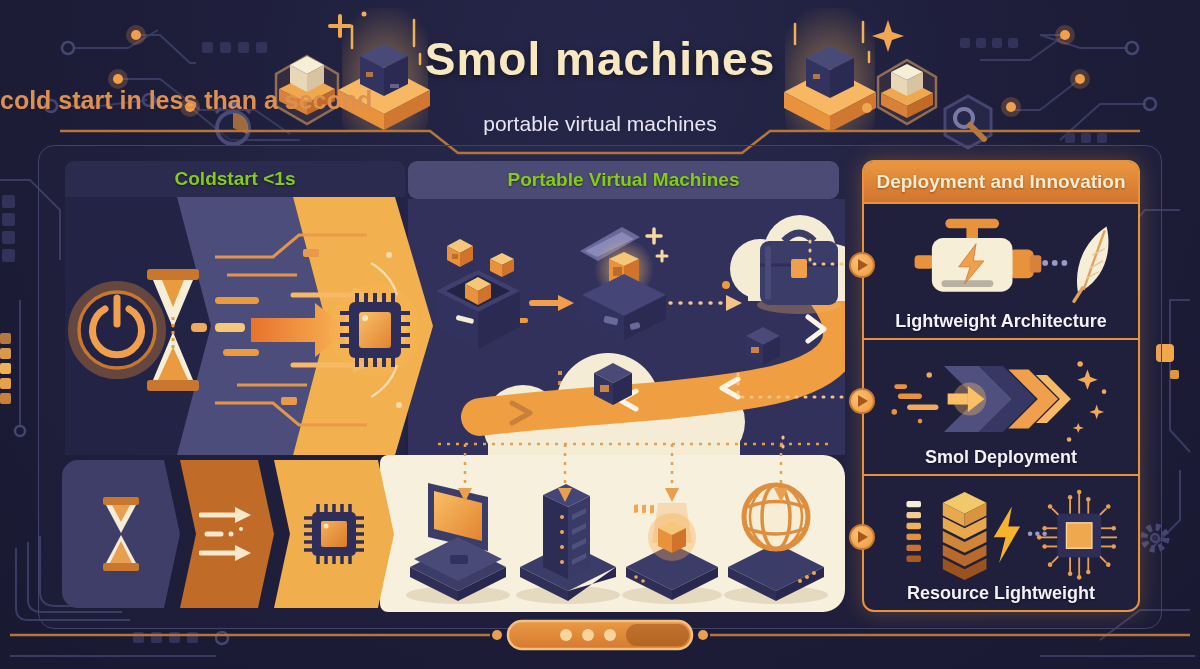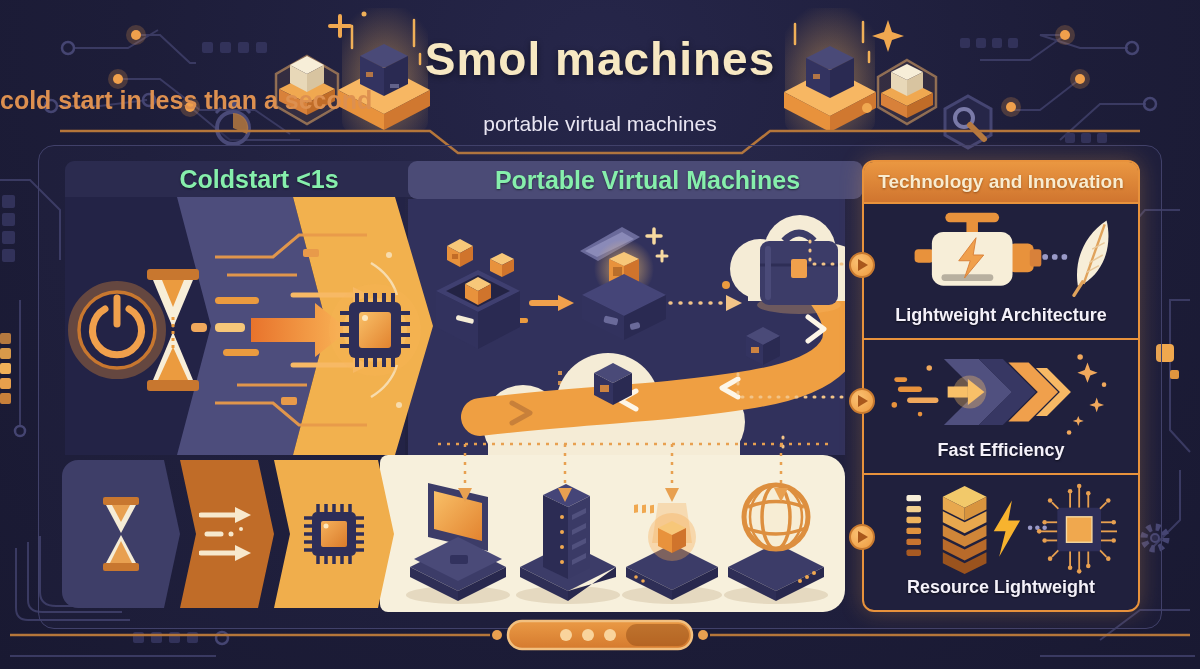--- a/index.html
+++ b/index.html
@@ -14,37 +14,37 @@
   
   .title{left:0;right:0;top:32px;text-align:center;font-size:46px;font-weight:800;
          color:#f7e8c2;letter-spacing:1px;text-shadow:0 2px 6px rgba(0,0,0,.45);}
   .subtitle{left:0;right:0;top:86px;text-align:left;font-size:25px;font-weight:700;color:#dd9050;}
   .tagline{left:0;right:0;top:112px;text-align:center;font-size:21px;font-weight:500;color:#e8e5f2;}
 
   
   .main-panel{left:38px;top:145px;width:1122px;height:482px;border:1.5px solid #41416a;
               border-radius:16px;background:rgba(90,90,150,0.05);}
 
-  .col-header{height:36px;line-height:36px;text-align:center;font-size:25px;font-weight:700;
-              color:#86efac;text-shadow:0 1px 2px rgba(0,0,0,.5);padding-left:24px;}
+  .col-header{height:36px;line-height:36px;text-align:center;font-size:19px;font-weight:700;
+              color:#84cc16;text-shadow:0 1px 2px rgba(0,0,0,.5);}
   .coldstart-header{left:65px;top:161px;width:340px;background:#2b2b4f;border-radius:9px 9px 0 0;}
   .portable-header{left:408px;top:161px;width:431px;height:38px;line-height:38px;background:#4b4b76;border-radius:9px;}
 
   .coldstart-body{left:65px;top:197px;width:340px;height:258px;background:#232346;z-index:2;}
   .portable-body{left:408px;top:199px;width:437px;height:256px;background:#31315c;z-index:1;}
 
   
   .tech-panel{left:862px;top:160px;width:278px;height:452px;background:#20203d;
               border:2px solid #e8923c;border-radius:12px;box-shadow:0 0 22px rgba(240,160,70,.28);
               box-sizing:border-box;z-index:3;display:flex;flex-direction:column;}
   .tech-header{height:40px;line-height:40px;background:linear-gradient(#ea9741,#d0752f);
                border-radius:9px 9px 0 0;text-align:center;font-size:19px;font-weight:700;color:#f9ecd0;
                text-shadow:0 1px 2px rgba(90,40,0,.5);}
   .tech-cell{flex:1;display:flex;flex-direction:column;align-items:center;justify-content:flex-end;
-             padding-bottom:12px;border-top:2px solid #e8923c;}
+             padding-bottom:6px;border-top:2px solid #e8923c;}
   .tech-cell:first-of-type{border-top:none;}
   .tech-label{font-size:18px;font-weight:700;color:#f4f1fa;text-shadow:0 1px 2px rgba(0,0,0,.6);margin-top:2px;}
   .node{position:absolute;left:-15px;width:26px;height:26px;border-radius:50%;
         background:radial-gradient(circle at 35% 35%, #fac173, #ee9a3e);
         border:2px solid #c87a30;box-sizing:border-box;display:flex;align-items:center;justify-content:center;}
   .node svg{margin-left:2px;}
 
   
   .seg{position:absolute;top:460px;height:148px;display:flex;align-items:center;justify-content:center;}
   .seg1{left:62px;width:118px;background:#3e3e68;border-radius:16px 0 0 16px;
@@ -456,21 +456,21 @@
       <g stroke="#f2c488" stroke-width="3" stroke-dasharray="1 8" stroke-linecap="round" fill="none">
         <path d="M434 65 H 402 V 34"></path>
         <path d="M434 198 H 330 V 174"></path>
         <path d="M375 238 V 256"></path>
       </g>
     </svg>
   </div>
 
   <div class="abs tech-panel">
     <div class="tech-header">
-      <span>Technology and Innovation</span>
+      <span>Deployment and Innovation</span>
     </div>
 
     <div class="tech-cell">
       <svg width="232" height="96" viewBox="0 0 240 100">
         <g>
           <rect x="62" y="6" width="56" height="10" rx="5" fill="#e8923c"></rect>
           <rect x="84" y="14" width="12" height="14" fill="#e8923c"></rect>
           <rect x="30" y="44" width="20" height="14" rx="4" fill="#e8923c"></rect>
           <rect x="128" y="38" width="26" height="30" rx="6" fill="#e8923c"></rect>
           <rect x="150" y="44" width="12" height="18" rx="3" fill="#d8813a"></rect>
@@ -516,21 +516,21 @@
         <polygon points="158,24 170,24 196,50 170,76 158,76 184,50" fill="#f7b965"></polygon>
         <g fill="#f0a85c">
           <path d="M214 18 L217 26 L225 29 L217 32 L214 40 L211 32 L203 29 L211 26 Z"></path>
           <path d="M224 56 L226 62 L232 64 L226 66 L224 72 L222 66 L216 64 L222 62 Z"></path>
           <path d="M204 76 L205.5 80 L210 81.5 L205.5 83 L204 87 L202.5 83 L198 81.5 L202.5 80 Z"></path>
           <circle cx="206" cy="12" r="3"></circle>
             <circle cx="232" cy="42" r="2.5"></circle>
             <circle cx="194" cy="94" r="2.5"></circle>
         </g>
       </svg>
-      <div class="tech-label">Fast Efficiency</div>
+      <div class="tech-label">Smol Deployment</div>
     </div>
 
     <div class="tech-cell">
       <svg width="232" height="100" viewBox="0 0 240 110">
         <g>
           <g>
             <rect x="16" y="22" width="16" height="7" rx="2" fill="#f7eed8"></rect>
             <rect x="16" y="34" width="16" height="7" rx="2" fill="#f2cf8e"></rect>
             <rect x="16" y="46" width="16" height="7" rx="2" fill="#eeb25c"></rect>
             <rect x="16" y="58" width="16" height="7" rx="2" fill="#e0923e"></rect>

